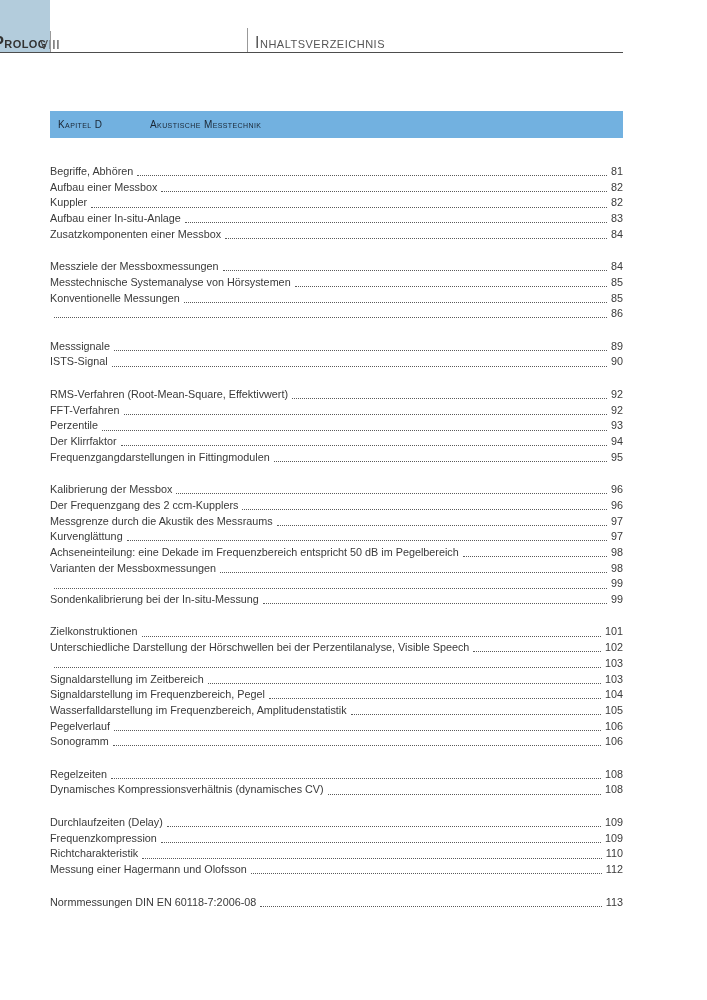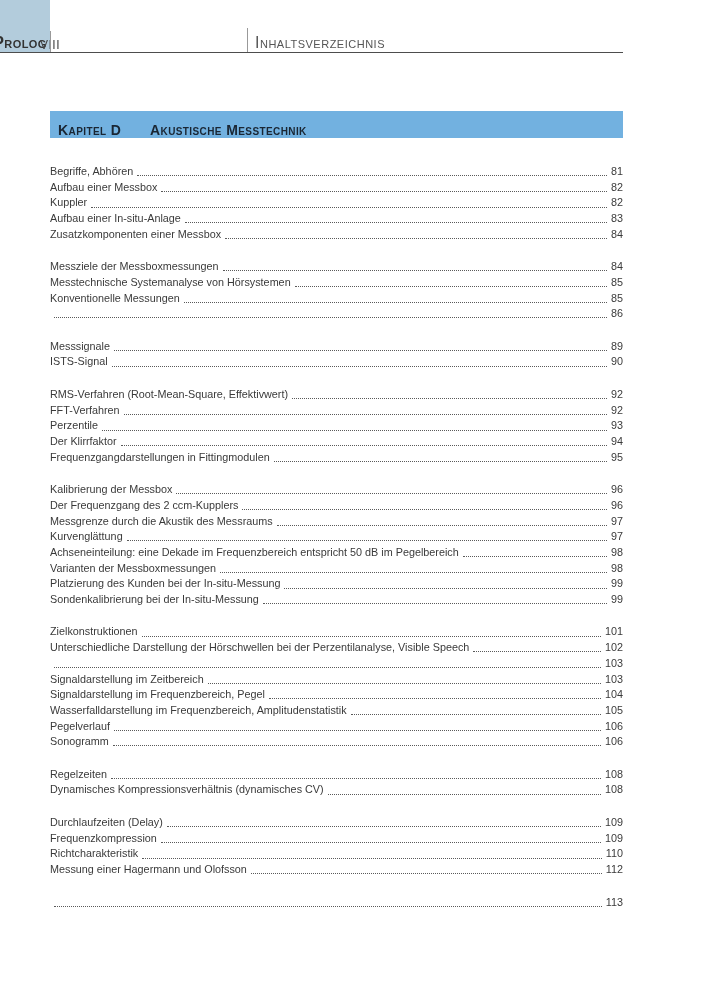--- a/index.html
+++ b/index.html
@@ -14,22 +14,22 @@
   .prolog{left:0;width:40px;justify-content:center;padding-bottom:4px;
     font-variant:small-caps;font-weight:bold;font-size:16px;color:#333;letter-spacing:.4px;}
   .folio{left:40px;padding-bottom:4px;font-size:12px;color:#444;letter-spacing:.5px;}
   .hdr-title{left:255px;padding-bottom:4px;font-variant:small-caps;font-size:16px;color:#555;letter-spacing:.5px;}
   .vline{position:absolute;width:1px;background:#999;}
   .vline.v1{left:50px;top:31px;height:21px;}
   .vline.v2{left:247px;top:28px;height:24px;}
   .hline{position:absolute;left:0;top:52px;width:623px;height:1px;background:#4d4d4d;}
   
   .chapter-bar{position:absolute;left:50px;top:111px;width:573px;height:27px;
-    background:#72b1e0;display:flex;align-items:flex-end;
-    font-variant:small-caps;font-weight:bold;font-size:14px;color:#1a2633;letter-spacing:.4px;}
+    background:#72b1e0;display:flex;align-items:center;
+    font-variant:small-caps;font-weight:normal;font-size:10px;color:#1a2633;letter-spacing:.4px;}
   .chapter-bar .lbl{margin-left:8px;width:92px;}
   
   .toc{position:absolute;left:50px;top:164px;width:573px;color:#3a3a3a;}
   .toc-group{margin-bottom:16.8px;}
   .toc-row{display:flex;align-items:baseline;height:15.7px;line-height:15.7px;font-size:10.8px;}
   .toc-row .t{white-space:nowrap;}
   .toc-row .dots{flex:1;min-width:12px;border-bottom:1px dotted #5a5a5a;
     align-self:flex-end;margin:0 4px 3.5px 4px;}
   .toc-row .p{white-space:nowrap;}
 </style>
@@ -162,21 +162,20 @@
         <span class="t">Achseneinteilung: eine Dekade im Frequenzbereich entspricht 50 dB im Pegelbereich</span>
         <span class="dots"></span>
         <span class="p">98</span>
       </div>
       <div class="toc-row">
         <span class="t">Varianten der Messboxmessungen</span>
         <span class="dots"></span>
         <span class="p">98</span>
       </div>
       <div class="toc-row">
-        <span class="t">Platzierung des Kunden bei der In-situ-Messung</span>
         <span class="dots"></span>
         <span class="p">99</span>
       </div>
       <div class="toc-row">
         <span class="t">Sondenkalibrierung bei der In-situ-Messung</span>
         <span class="dots"></span>
         <span class="p">99</span>
       </div>
     </div>
     <div class="toc-group">
@@ -249,17 +248,18 @@
         <span class="p">110</span>
       </div>
       <div class="toc-row">
         <span class="t">Messung einer Hagermann und Olofsson</span>
         <span class="dots"></span>
         <span class="p">112</span>
       </div>
     </div>
     <div class="toc-group">
       <div class="toc-row">
+        <span class="t">Normmessungen DIN EN 60118-7:2006-08</span>
         <span class="dots"></span>
         <span class="p">113</span>
       </div>
     </div>
   </div>
 
 </body></html>

